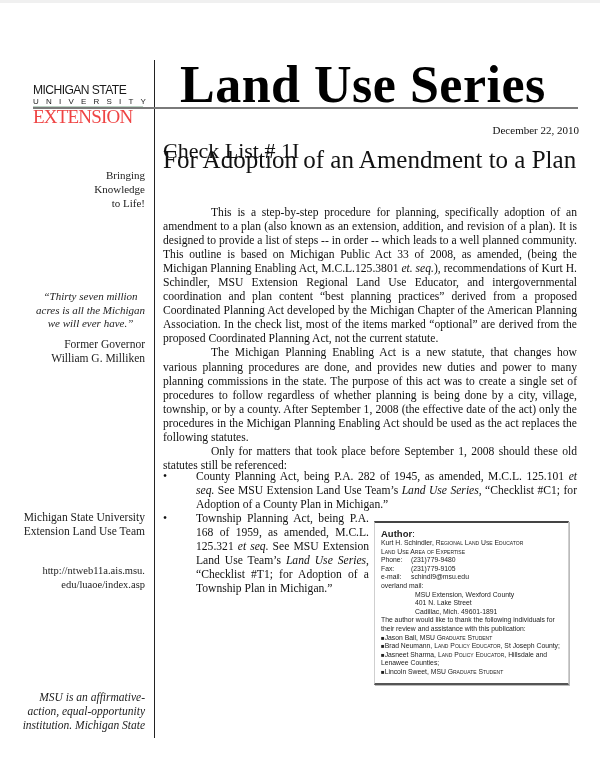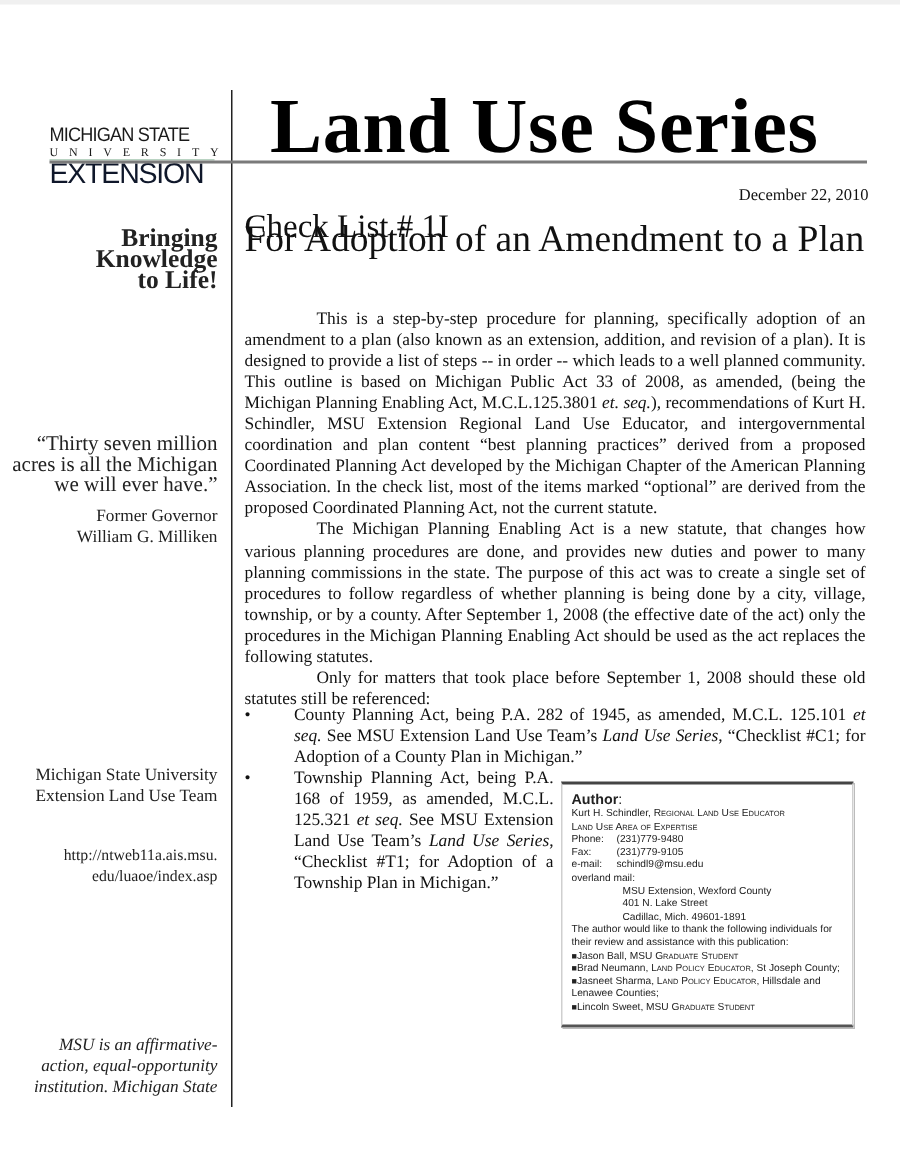--- a/index.html
+++ b/index.html
@@ -3,37 +3,37 @@
 <meta charset="utf-8">
 <style>
   html, body { margin:0; padding:0; }
   body { width:600px; height:781px; background:#ffffff; position:relative; overflow:hidden;
          font-family:"Liberation Serif","DejaVu Serif",serif; color:#111; }
   .topbar { position:absolute; left:0; top:0; width:600px; height:3px; background:#f0f0f0; }
 
   
   .logo { position:absolute; left:33px; top:43px; width:110px;margin-top:40px; }
   .logo .l1 { font-family:"Liberation Sans","DejaVu Sans",sans-serif; font-size:13px; letter-spacing:-0.6px; color:#1a1a1a; line-height:14px; transform:scaleX(0.93); transform-origin:left; white-space:nowrap; }
-  .logo .l2 { font-family:Liberation Serif, serif; font-size:8px; letter-spacing:7.2px; color:#1a1a1a; line-height:9px; border-bottom:1px solid #b9d3c2; white-space:nowrap;text-align:right; }
-  .logo .l3 { font-family:Liberation Sans, sans-serif; font-size:19px; color:#0f172a; line-height:20px; letter-spacing:-0.8px; white-space:nowrap; }
+  .logo .l2 { font-family:Liberation Sans, sans-serif; font-size:8px; letter-spacing:7.2px; color:#1a1a1a; line-height:9px; border-bottom:1px solid #b9d3c2; white-space:nowrap;text-align:right; }
+  .logo .l3 { font-family:Liberation Serif, serif; font-size:19px; color:#ef4444; line-height:20px; letter-spacing:-0.8px; white-space:nowrap; }
 
   .title { position:absolute; left:180px; top:55px; font-size:52px; font-weight:bold; letter-spacing:0.5px; color:#000; white-space:nowrap; line-height:60px; }
 
   .vrule { position:absolute; left:154px; top:60px; width:1px; height:678px; background:#222; }
   .hrule { position:absolute; left:33px; top:107px; width:545px; height:2px; background:#7a7a7a; }
 
   .date { position:absolute; right:21px; top:124px; font-size:11px; color:#111; }
 
   .checklist { position:absolute; left:163px; top:138px; font-size:22px; color:#111; line-height:26px; }
   .subtitle { position:absolute; left:163px; top:145px; font-size:25px; color:#111; line-height:30px; white-space:nowrap; }
 
   
   .side { position:absolute; right:455px; text-align:right; font-size:11px; line-height:13.5px; color:#222; }
-  .s-tag { top:152px; font-size:17px; line-height:14px;font-weight:bold; }
-  .s-quote { top:290px; font-size:14px; line-height:13.5px; white-space:nowrap; }
+  .s-tag { top:168px; font-size:11px; line-height:14px; }
+  .s-quote { top:290px; font-style:italic; font-size:11px; line-height:13.5px; white-space:nowrap;text-align:center; }
   .s-gov { top:338px; font-size:11.5px; line-height:13.5px; white-space:nowrap; }
   .s-team { top:511px; font-size:11.5px; line-height:13.5px; white-space:nowrap; }
   .s-url { top:564px; font-weight:normal; font-size:10.5px; line-height:14px; white-space:nowrap; }
   .s-aff { top:690px; font-style:italic; font-size:11.5px; line-height:14px; white-space:nowrap;margin-left:38px; }
 
   
   .body { position:absolute; left:163px; top:206px; width:414px; font-size:11.6px; line-height:14.05px; text-align:justify; color:#111; }
   .body p { margin:0; text-indent:48px; }
   .body em { font-style:italic; }
 

